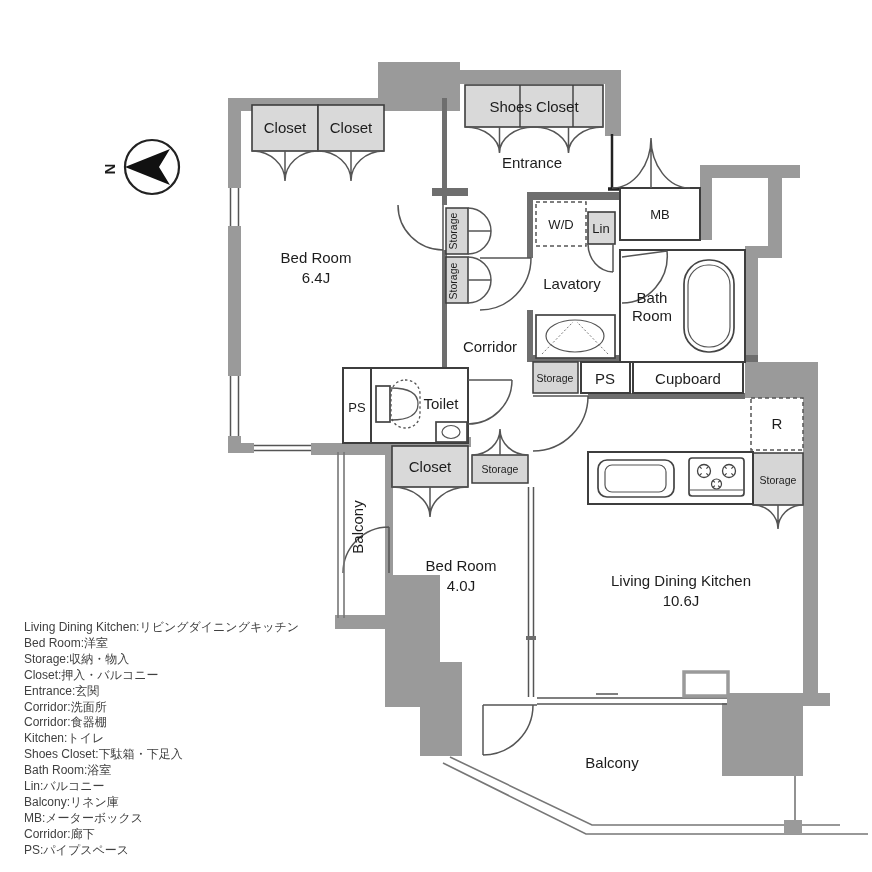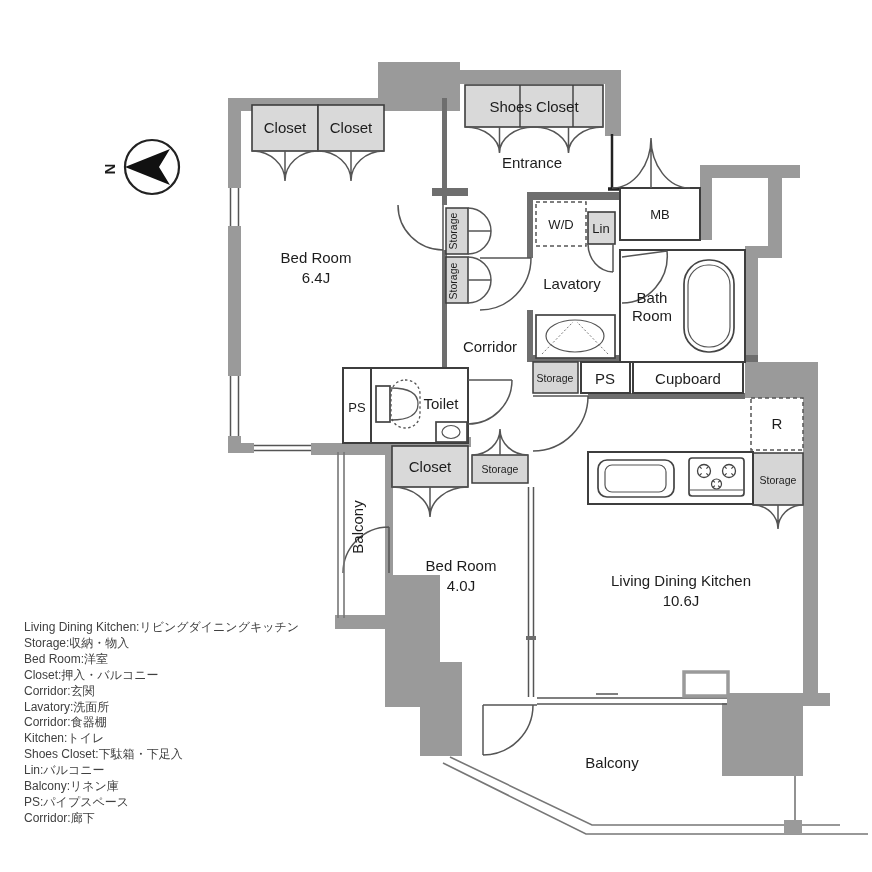--- a/index.html
+++ b/index.html
@@ -212,26 +212,28 @@
     <text class="lbl" x="681" y="606">10.6J</text>
     <text class="lbl" x="612" y="768">Balcony</text>
     <text class="lbl-sm" x="457" y="231" transform="rotate(-90 457 231)">Storage</text>
     <text class="lbl-sm" x="457" y="281" transform="rotate(-90 457 281)">Storage</text>
     <text class="lbl" x="363" y="533" font-size="14" transform="rotate(-90 360 530)">Balcony</text>
   </g>
 </svg>
 
   <div id="legend">
     <div>Living Dining Kitchen:リビングダイニングキッチン</div>
+    <div>Bed Room:洋室</div>
     <div>Storage:収納・物入</div>
-    <div>Bed Room:洋室</div>
     <div>Closet:押入・バルコニー</div>
-    <div>Corridor:玄関</div>
-    <div>Lavatory:洗面所</div>
+    <div>Entrance:玄関</div>
+    <div>Corridor:洗面所</div>
     <div>Corridor:食器棚</div>
     <div>Kitchen:トイレ</div>
     <div>Shoes Closet:下駄箱・下足入</div>
+    <div>Bath Room:浴室</div>
     <div>Lin:バルコニー</div>
     <div>Balcony:リネン庫</div>
+    <div>MB:メーターボックス</div>
+    <div>Corridor:廊下</div>
     <div>PS:パイプスペース</div>
-    <div>Corridor:廊下</div>
   </div>
 </div>
 
 </body></html>

